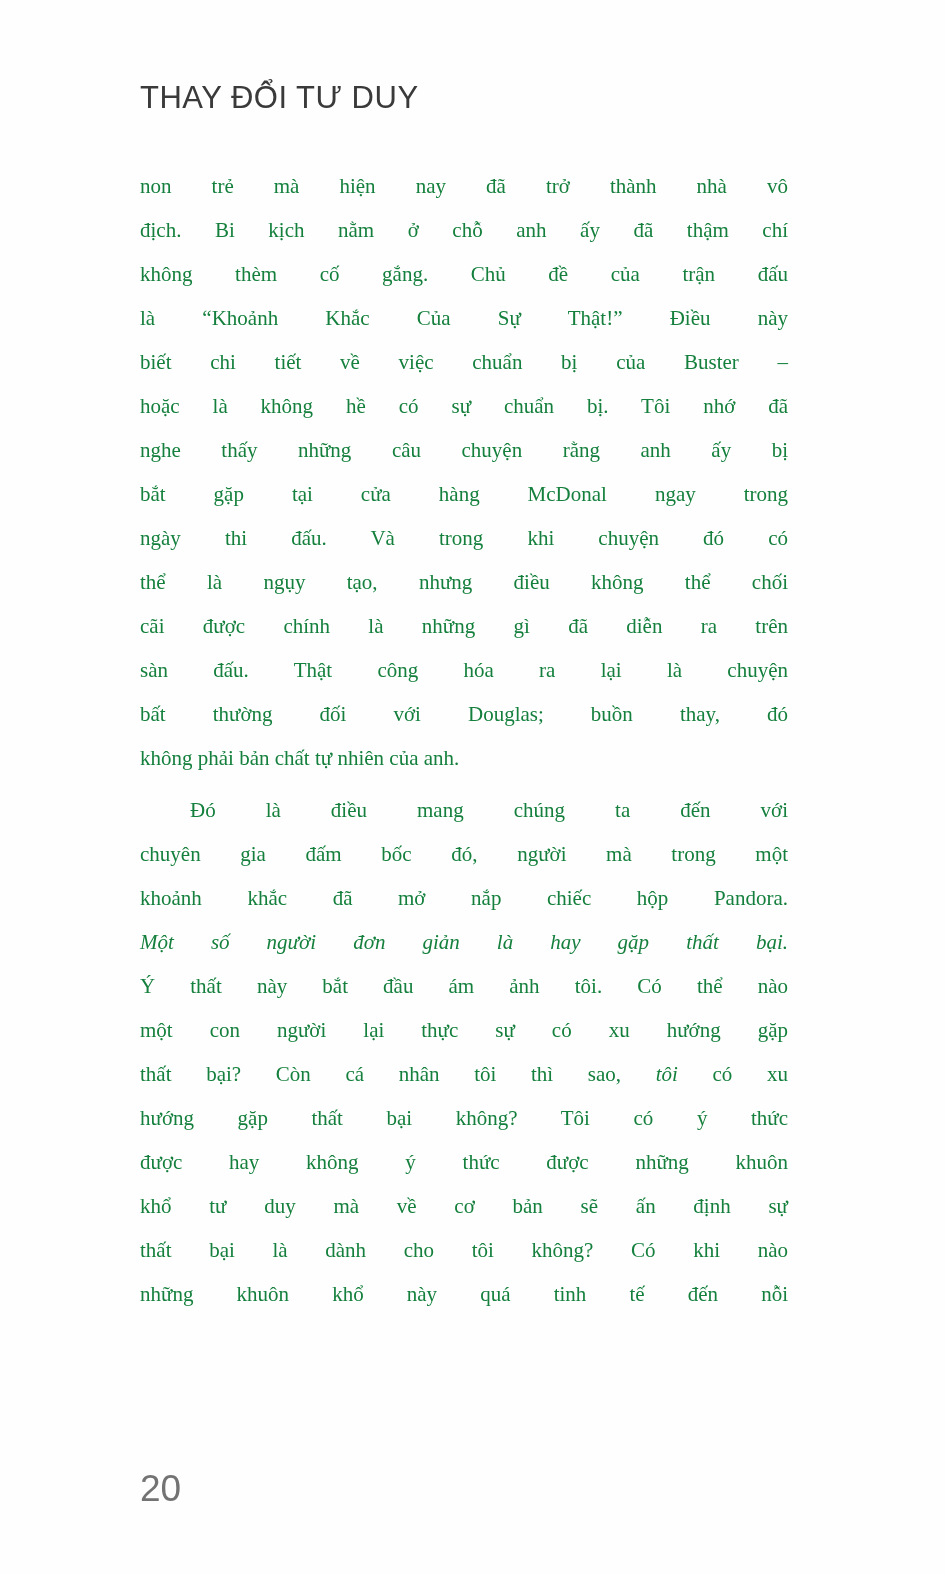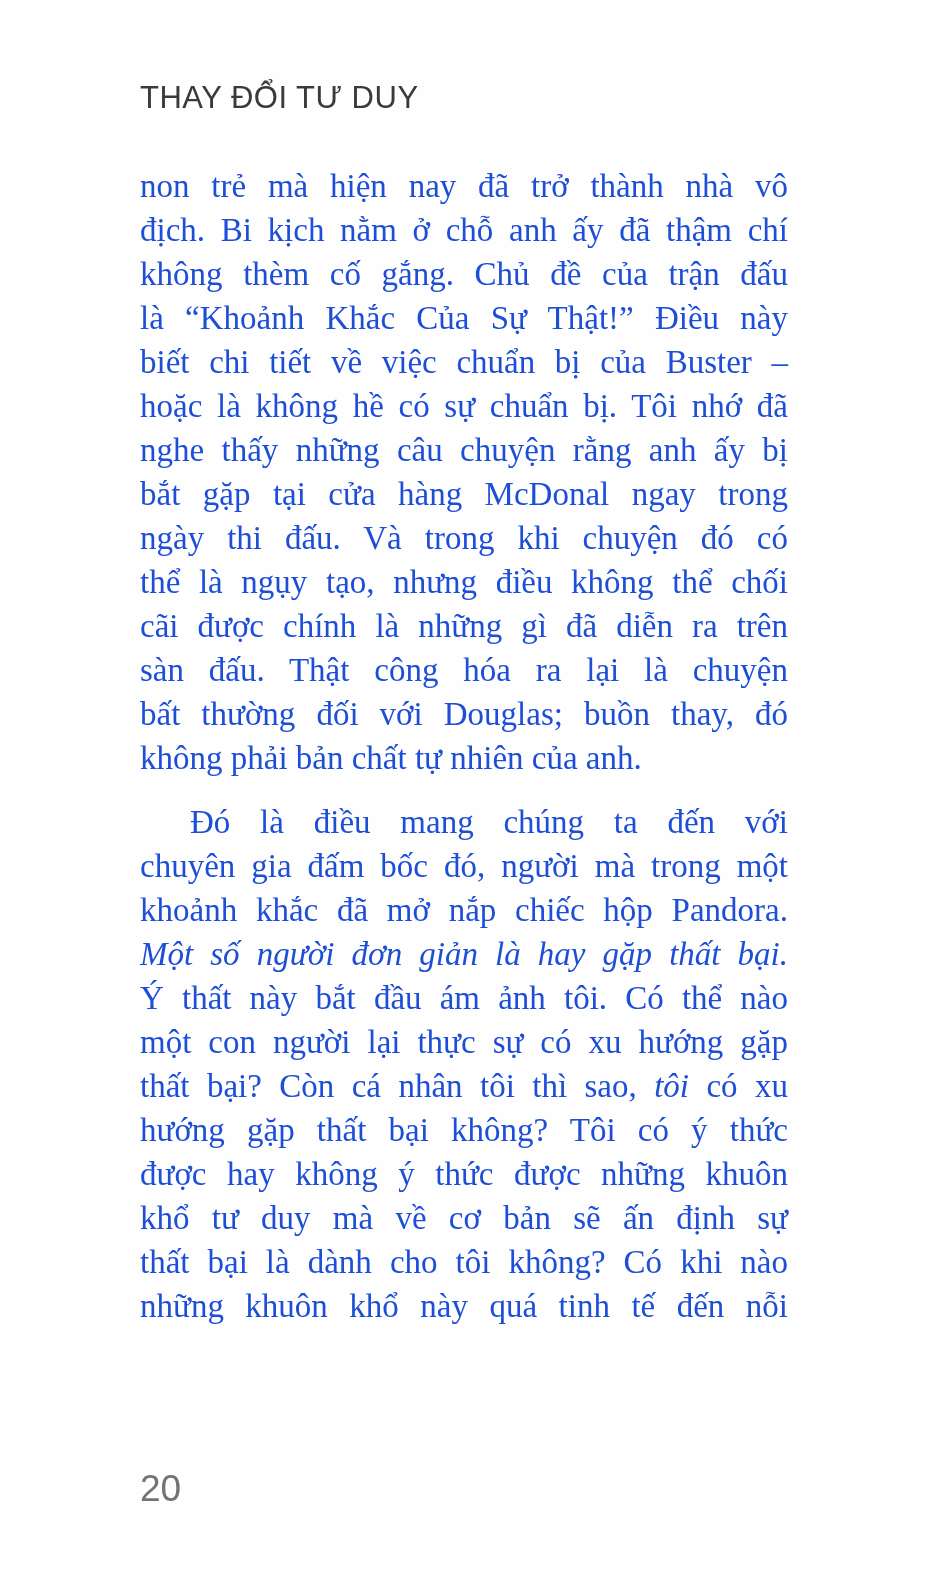--- a/index.html
+++ b/index.html
@@ -21,26 +21,26 @@
     font-size: 31px;
     line-height: 36px;
     letter-spacing: 0.5px;
     color: #3a3a3a;
     font-weight: 400;
   }
   .body-text {
     position: absolute;
     left: 140px; top: 164px;
     width: 648px;
-    font-size: 33px;
+    font-size: 21px;
     line-height: 44px;
-    color: #1d4ed8;
+    color: #15803d;
   }
   .para { margin: 0; }
-  .para.para-gap { margin-top: 20px; }
+  .para.para-gap { margin-top: 8px; }
   .line {
     text-align: justify;
     text-align-last: justify;
     white-space: normal;
   }
   .line.last {
     text-align-last: left;
   }
   .line.indent {
     text-indent: 50px;

